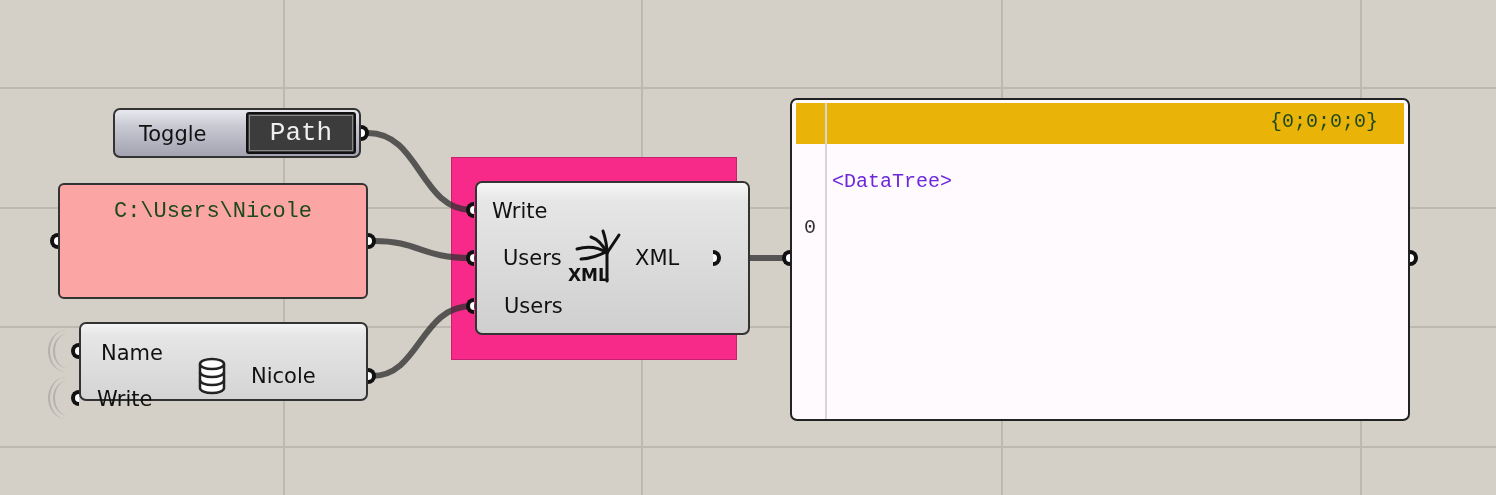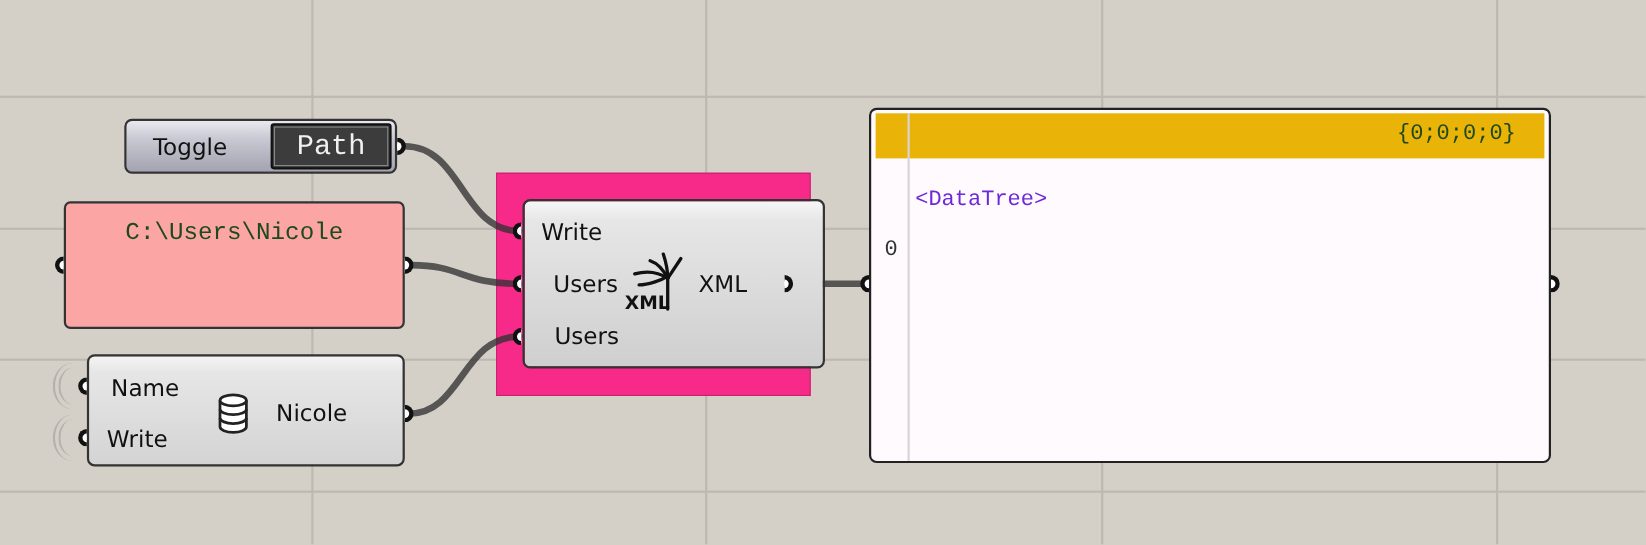--- a/index.html
+++ b/index.html
@@ -36,21 +36,21 @@
     .path-panel {
       position: absolute; left: 58px; top: 183px; width: 310px; height: 116px;
       box-sizing: border-box; border: 2px solid #333; border-radius: 6px; background: #fca5a5;
       font-family: "Liberation Mono", monospace; font-size: 22px; color: #1d4a1d; line-height: 29px;
       text-align: center; padding-top: 12px;
     }
     .path-panel div { white-space: pre; }
 
     
     .dataset {
-      position: absolute; left: 79px; top: 322px; width: 289px; height: 102px;
+      position: absolute; left: 79px; top: 322px; width: 289px; height: 79px;
       box-sizing: border-box; border: 2px solid #333; border-radius: 7px;
       background: linear-gradient(#f4f4f4 0%, #e6e6e6 15%, #d4d4d4 100%);
       font-size: 21px; color: #111;
     }
     .ripple {
       position: absolute; width: 34px; height: 42px; border-radius: 50%;
       border-left: 2px solid rgba(120,120,120,0.35);
     }
 
     

